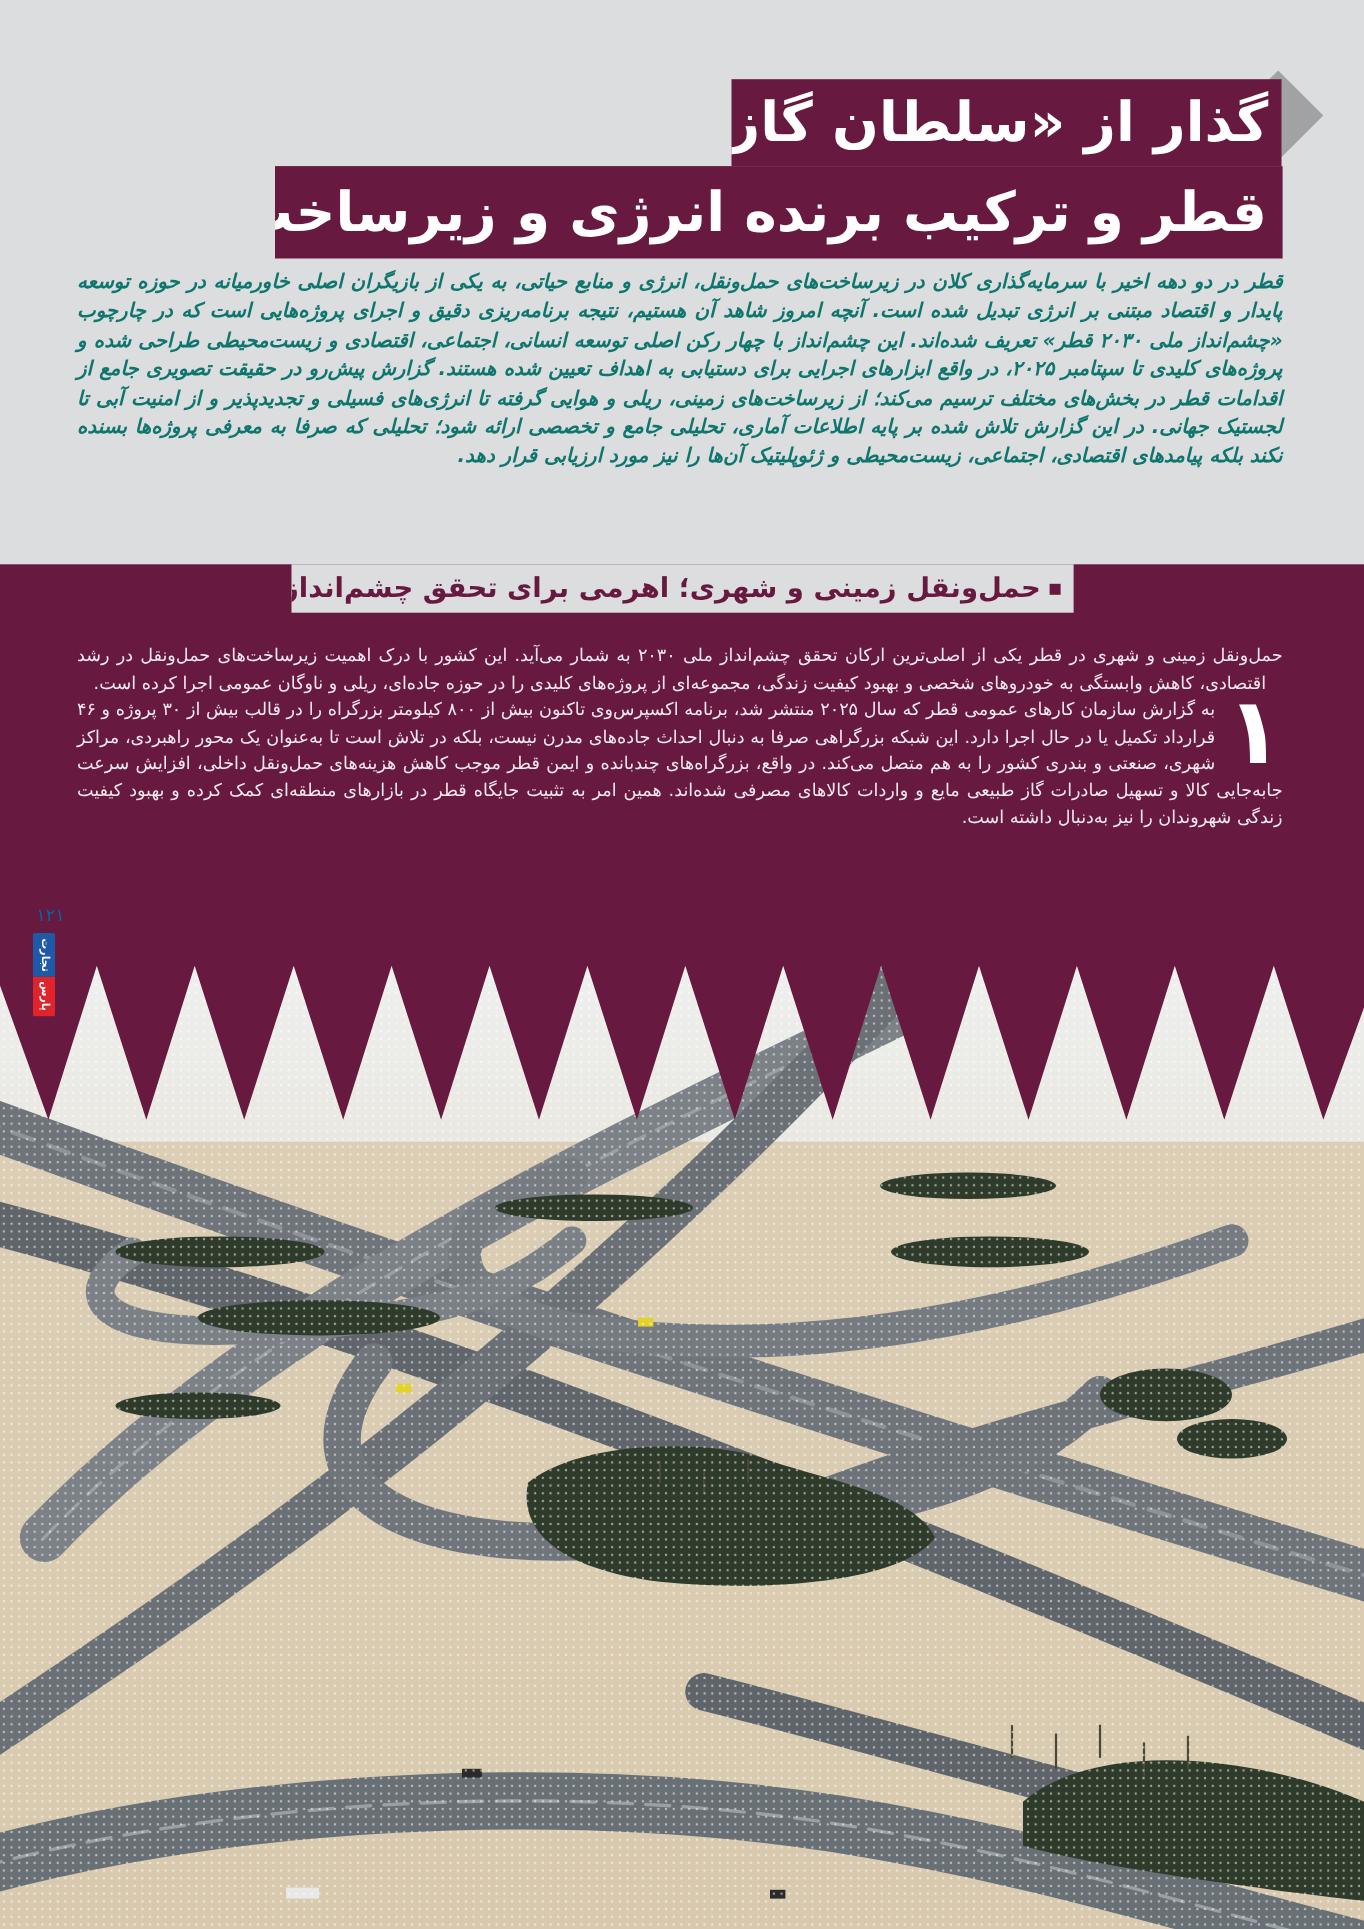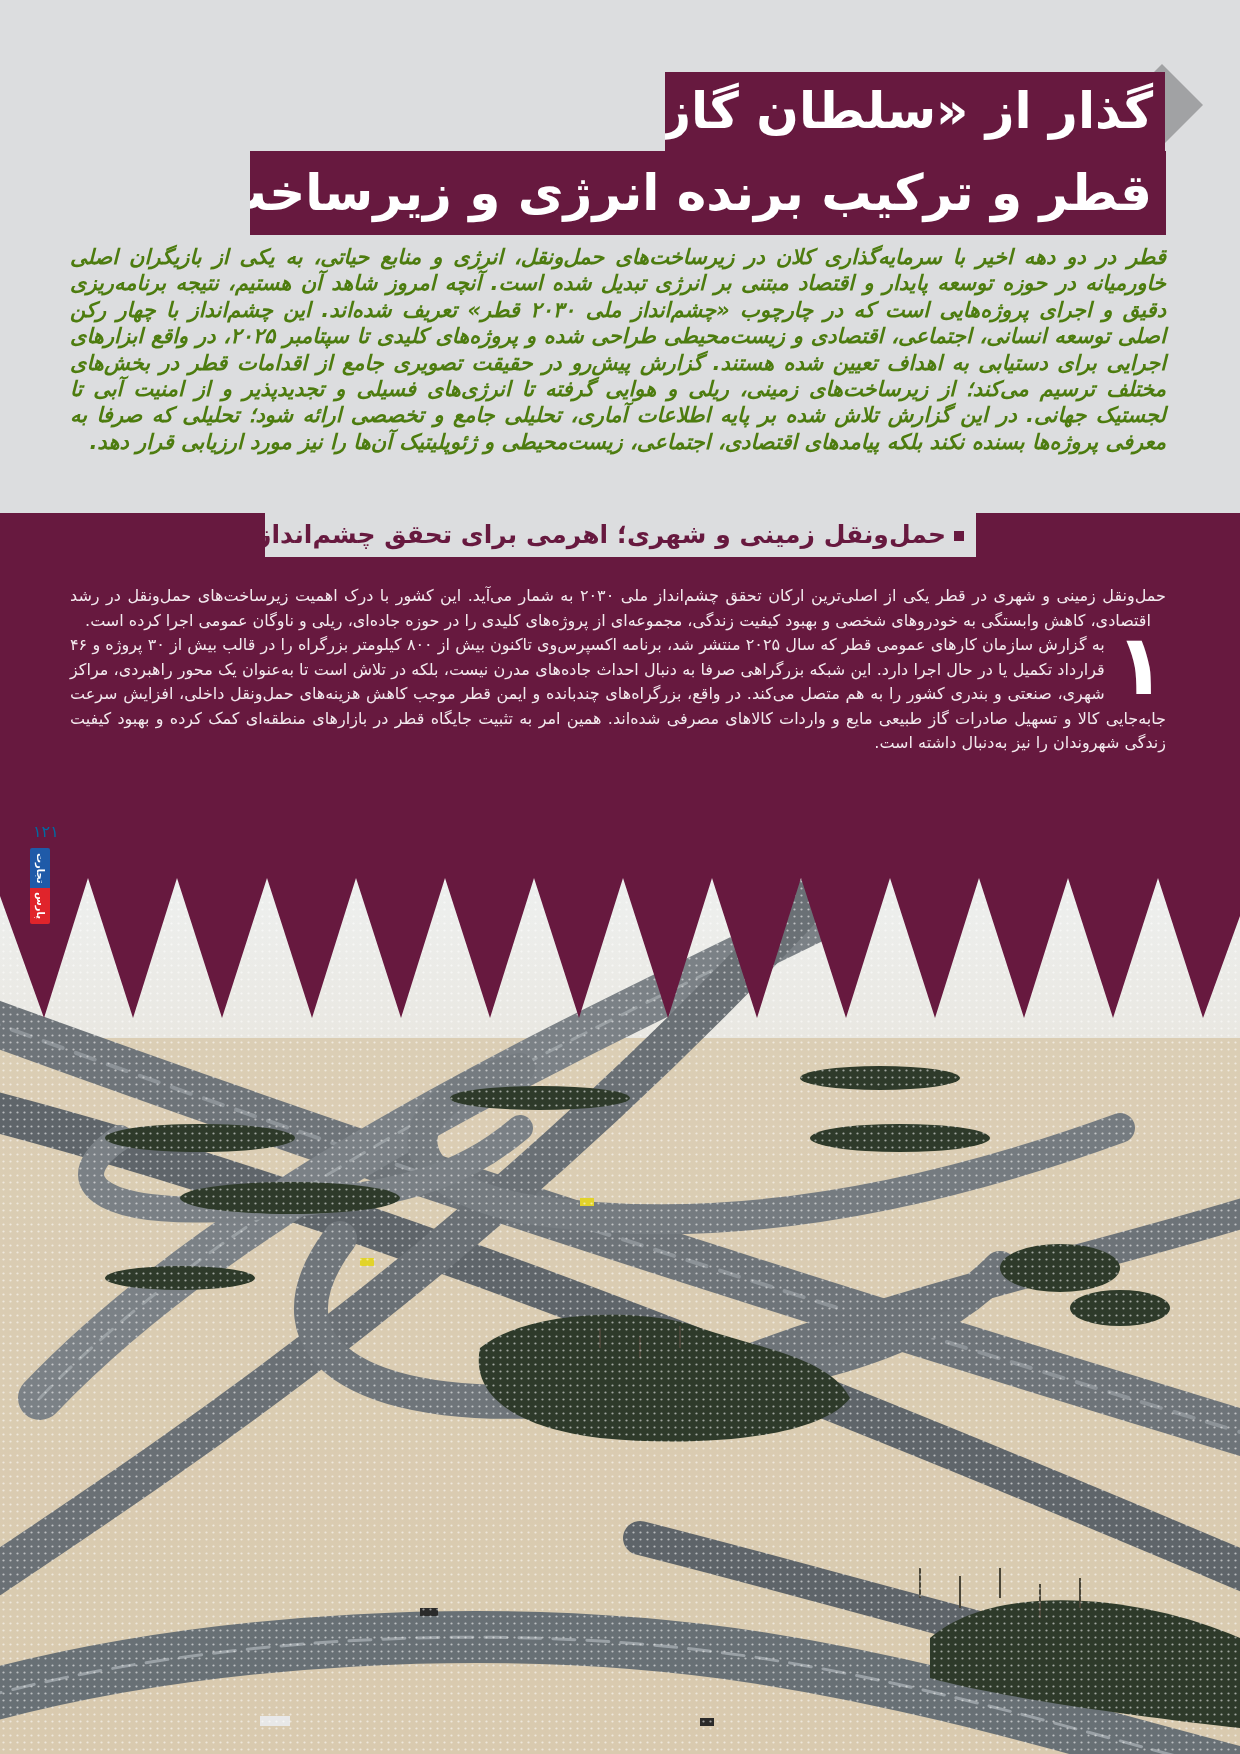--- a/index.html
+++ b/index.html
@@ -4,21 +4,21 @@
 <style>
   html,body{margin:0;padding:0;}
   body{width:1240px;height:1754px;position:relative;overflow:hidden;background:#dcdddf;font-family:"DejaVu Sans",sans-serif;}
   .top{position:absolute;left:0;top:0;width:1240px;height:514px;background:#dcdddf;}
   .title1{position:absolute;left:665px;top:72px;width:500px;height:79px;background:#67193f;color:#fff;direction:rtl;
     font-family:"DejaVu Sans",sans-serif;font-weight:bold;font-size:50px;line-height:79px;text-align:right;padding-right:12px;box-sizing:border-box;white-space:nowrap;overflow:hidden;}
   .title2{position:absolute;left:250px;top:151px;width:916px;height:84px;background:#67193f;color:#fff;direction:rtl;
     font-family:"DejaVu Sans",sans-serif;font-weight:bold;font-size:50px;line-height:84px;text-align:right;padding-right:14px;box-sizing:border-box;white-space:nowrap;overflow:hidden;}
   .diamond{position:absolute;left:1133px;top:76px;width:58px;height:58px;background:#a1a2a4;transform:rotate(45deg);}
   .intro{position:absolute;left:70px;top:244px;width:1096px;direction:rtl;text-align:justify;text-align-last:right;
-    font-family:"DejaVu Sans",sans-serif;font-weight:bold;font-style:italic;font-size:21px;line-height:26.4px;color:#4d7c0f;}
+    font-family:"DejaVu Sans",sans-serif;font-weight:bold;font-style:italic;font-size:18px;line-height:26.4px;color:#0f766e;}
   .intro p{margin:0;}
   .maroon{position:absolute;left:0;top:513px;width:1240px;height:365px;background:#67193f;}
   .zig{position:absolute;left:0;top:876px;width:1240px;height:145px;}
   .sechead{position:absolute;left:265px;top:513px;width:711px;height:44px;background:#dcdddf;color:#67193f;direction:rtl;
     font-family:"DejaVu Sans",sans-serif;font-weight:bold;font-size:25px;line-height:44px;text-align:right;padding-right:12px;box-sizing:border-box;white-space:nowrap;overflow:hidden;}
   .sechead .sq{display:inline-block;width:10px;height:10px;background:#67193f;margin-left:8px;vertical-align:middle;}
   .body{position:absolute;left:70px;top:584px;width:1096px;direction:rtl;text-align:justify;text-align-last:right;
     font-family:"DejaVu Sans",sans-serif;font-size:16px;line-height:24.5px;color:#f3e9ee;}
   .body p{margin:0;}
   .body p.lead{text-align-last:center;}

